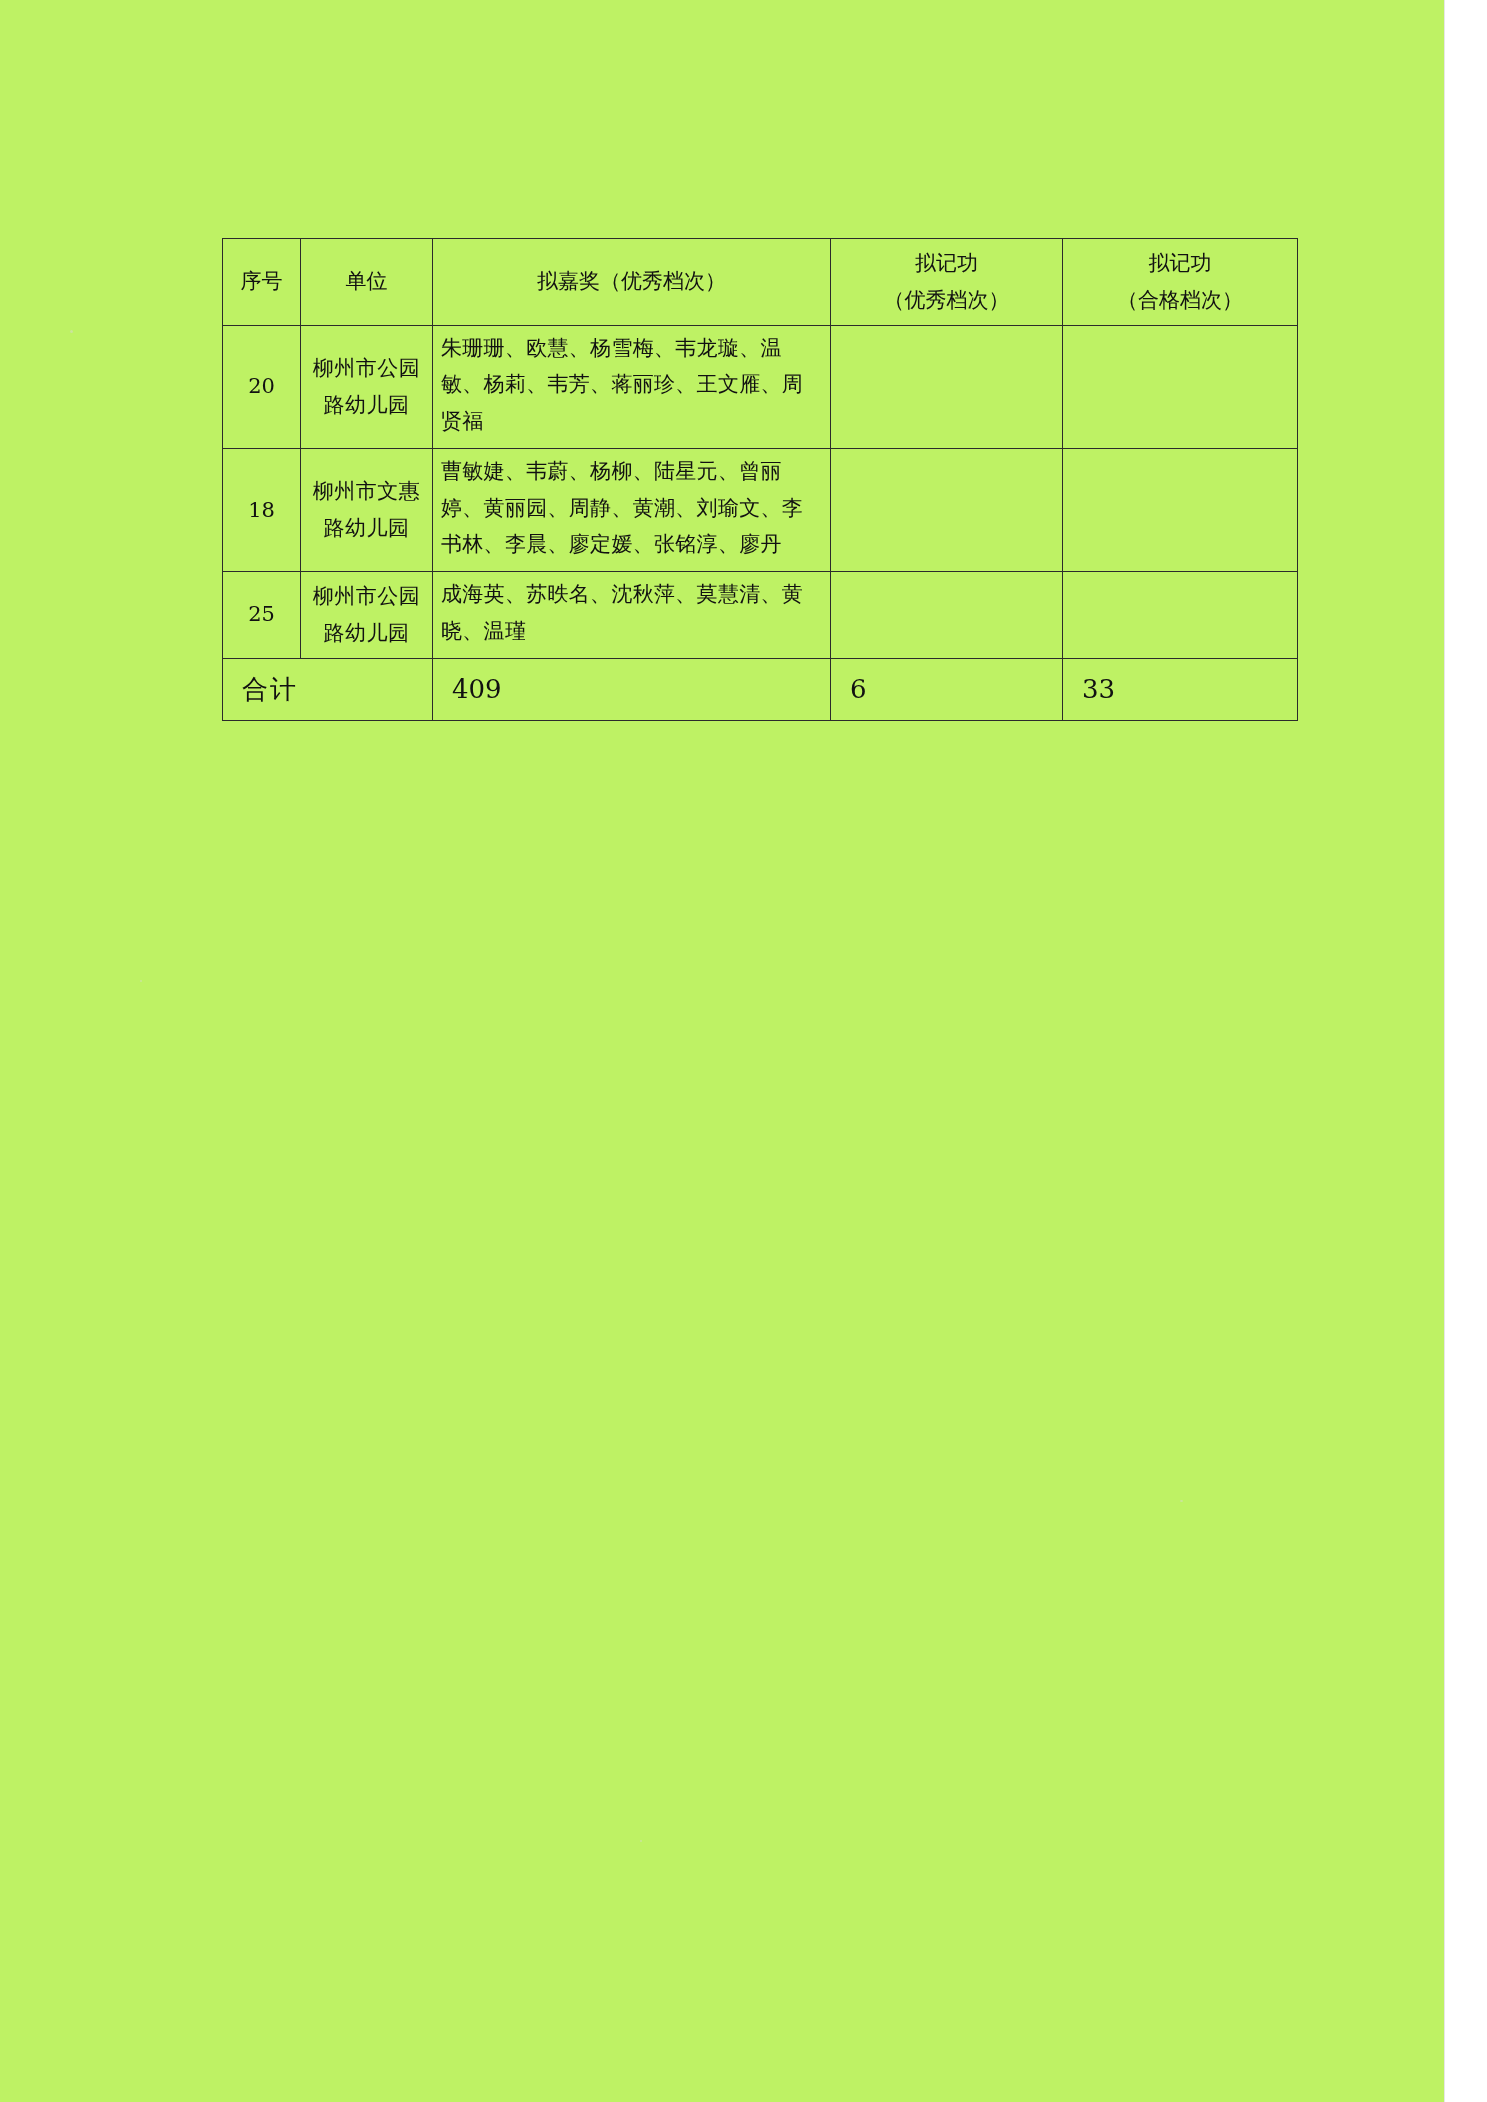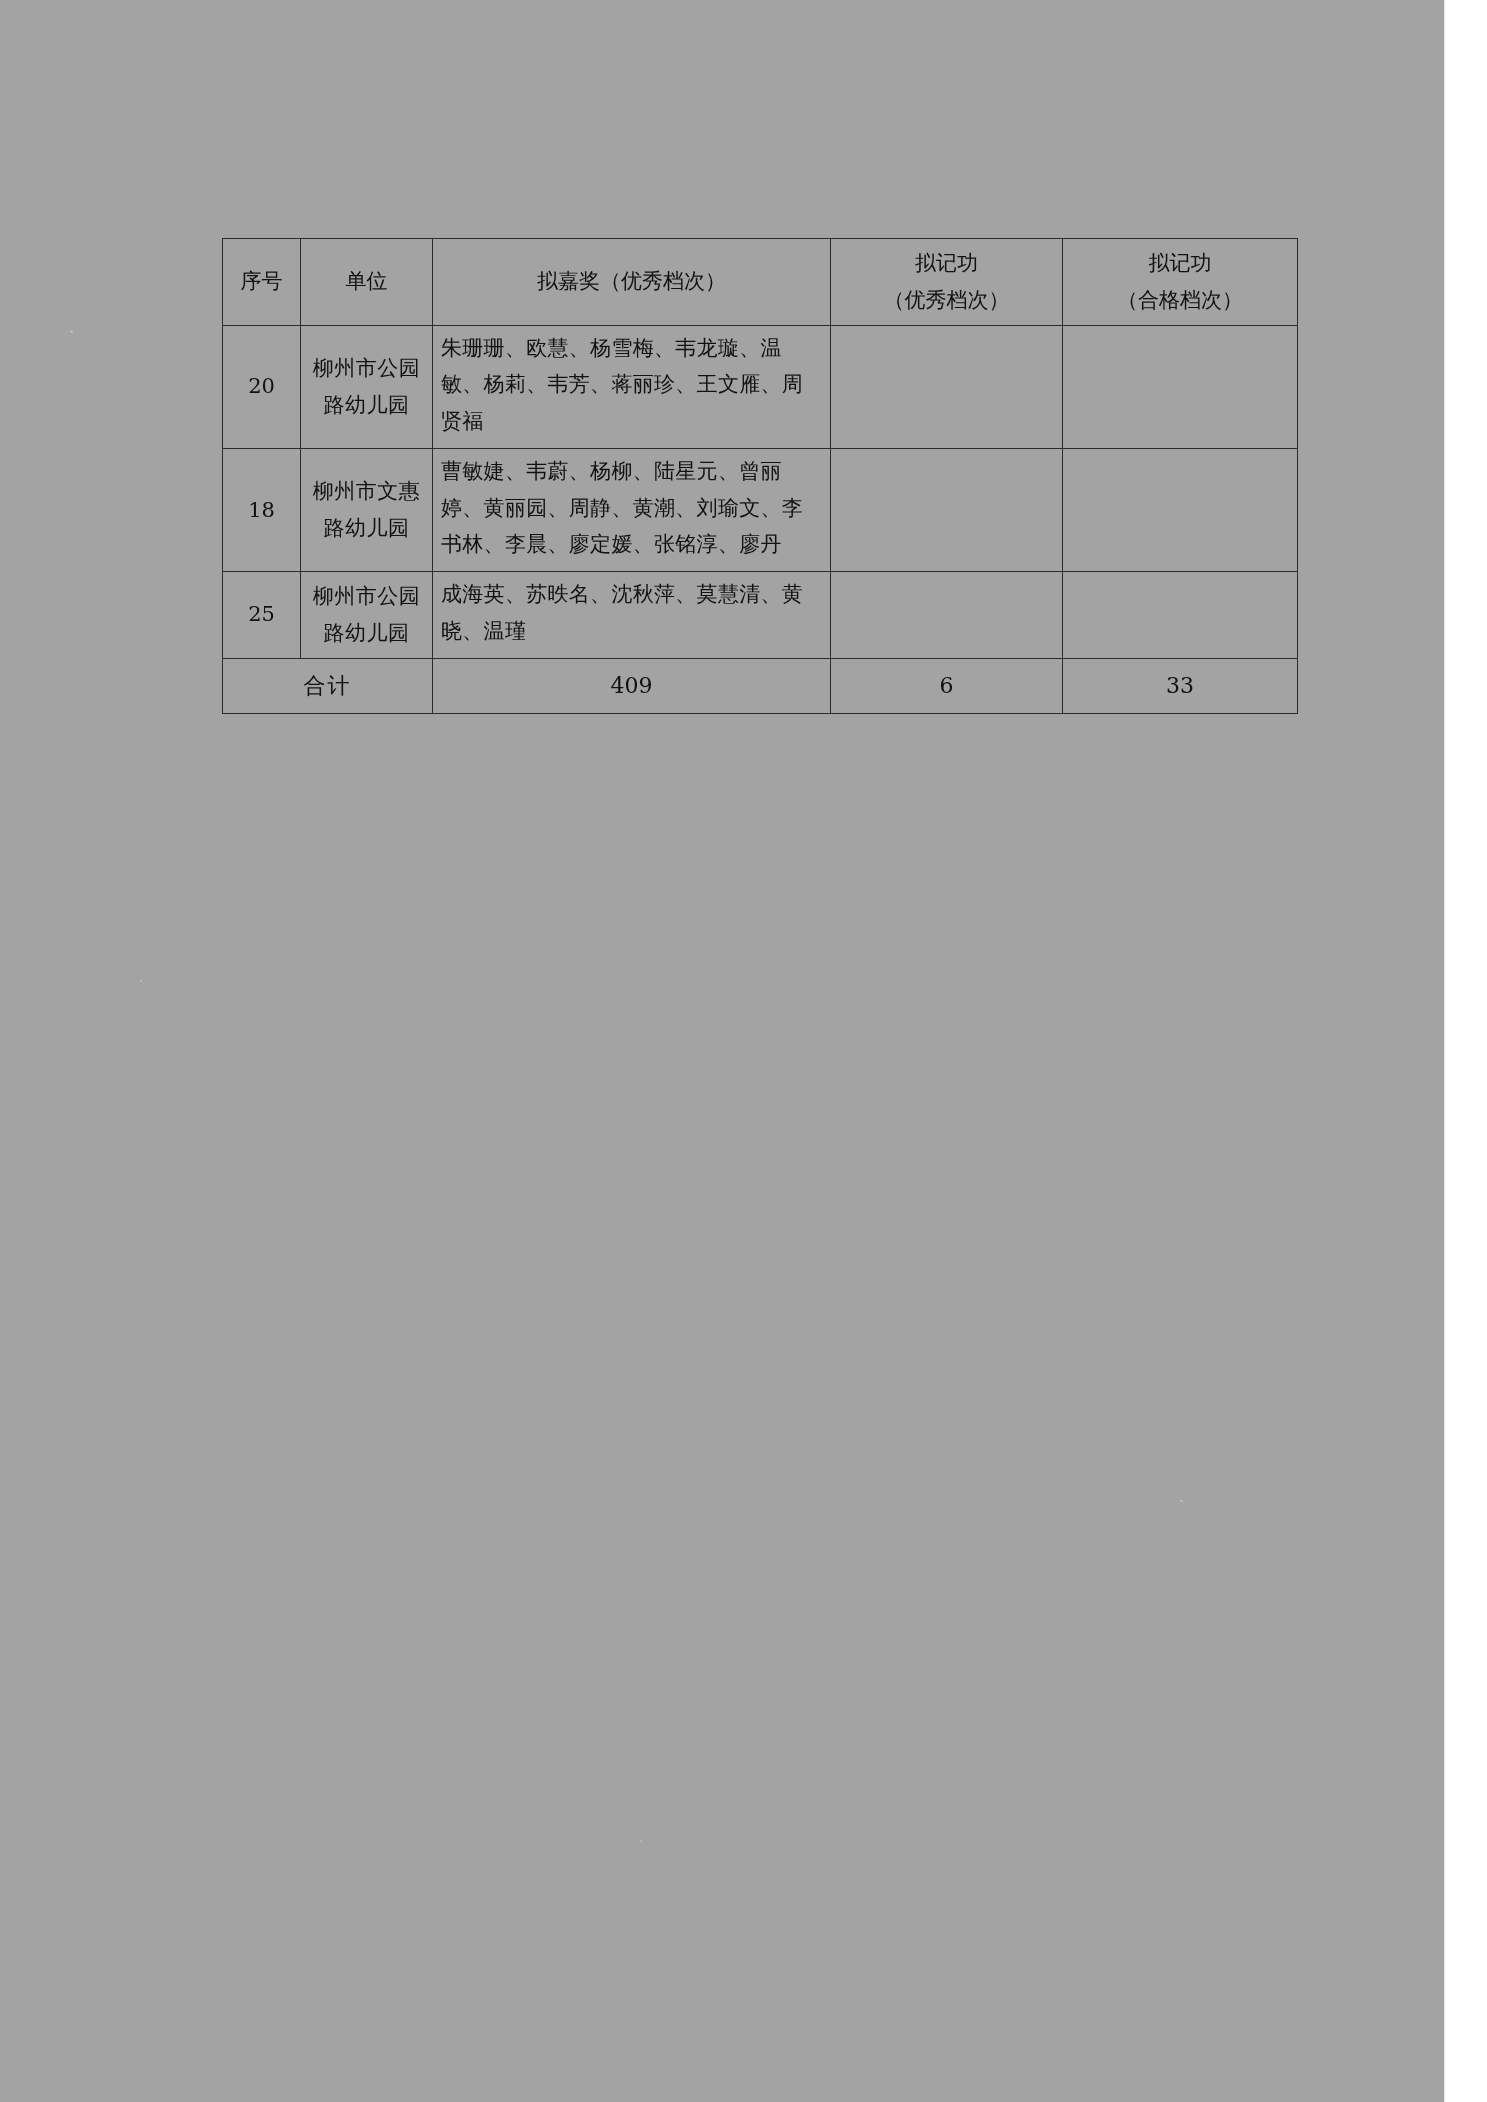--- a/index.html
+++ b/index.html
@@ -12,21 +12,21 @@
     height: 2102px;
     position: relative;
     font-family: "DejaVu Serif", "Liberation Serif", serif;
     color: #1a1a1a;
   }
 
   
   .page {
     position: absolute;
     inset: 0;
-    background: #a3a3a3;
+    background: #bef264;
   }
   .page-edge-right {
     position: absolute;
     top: 0;
     right: 0;
     width: 42px;
     height: 100%;
     background: #ffffff;
     border-left: 1px solid #e6e6e6;
   }
@@ -87,23 +87,22 @@
     text-align: left;
     font-size: 21px;
     line-height: 1.95;
     letter-spacing: 0.3px;
     font-family: Liberation Mono, monospace;
   }
   td.blank {
     text-align: center;
   }
   tr.total td {
-    text-align: center;
-    font-size: 22px;
-    padding: 8px 6px;
+    font-size: 26px;
+    padding: 8px 19px;
   }
   tr.total td.total-label {
     letter-spacing: 2px;
   }
 
   
   .speckle {
     position: absolute;
     background: #d8d8d4;
     border-radius: 50%;

